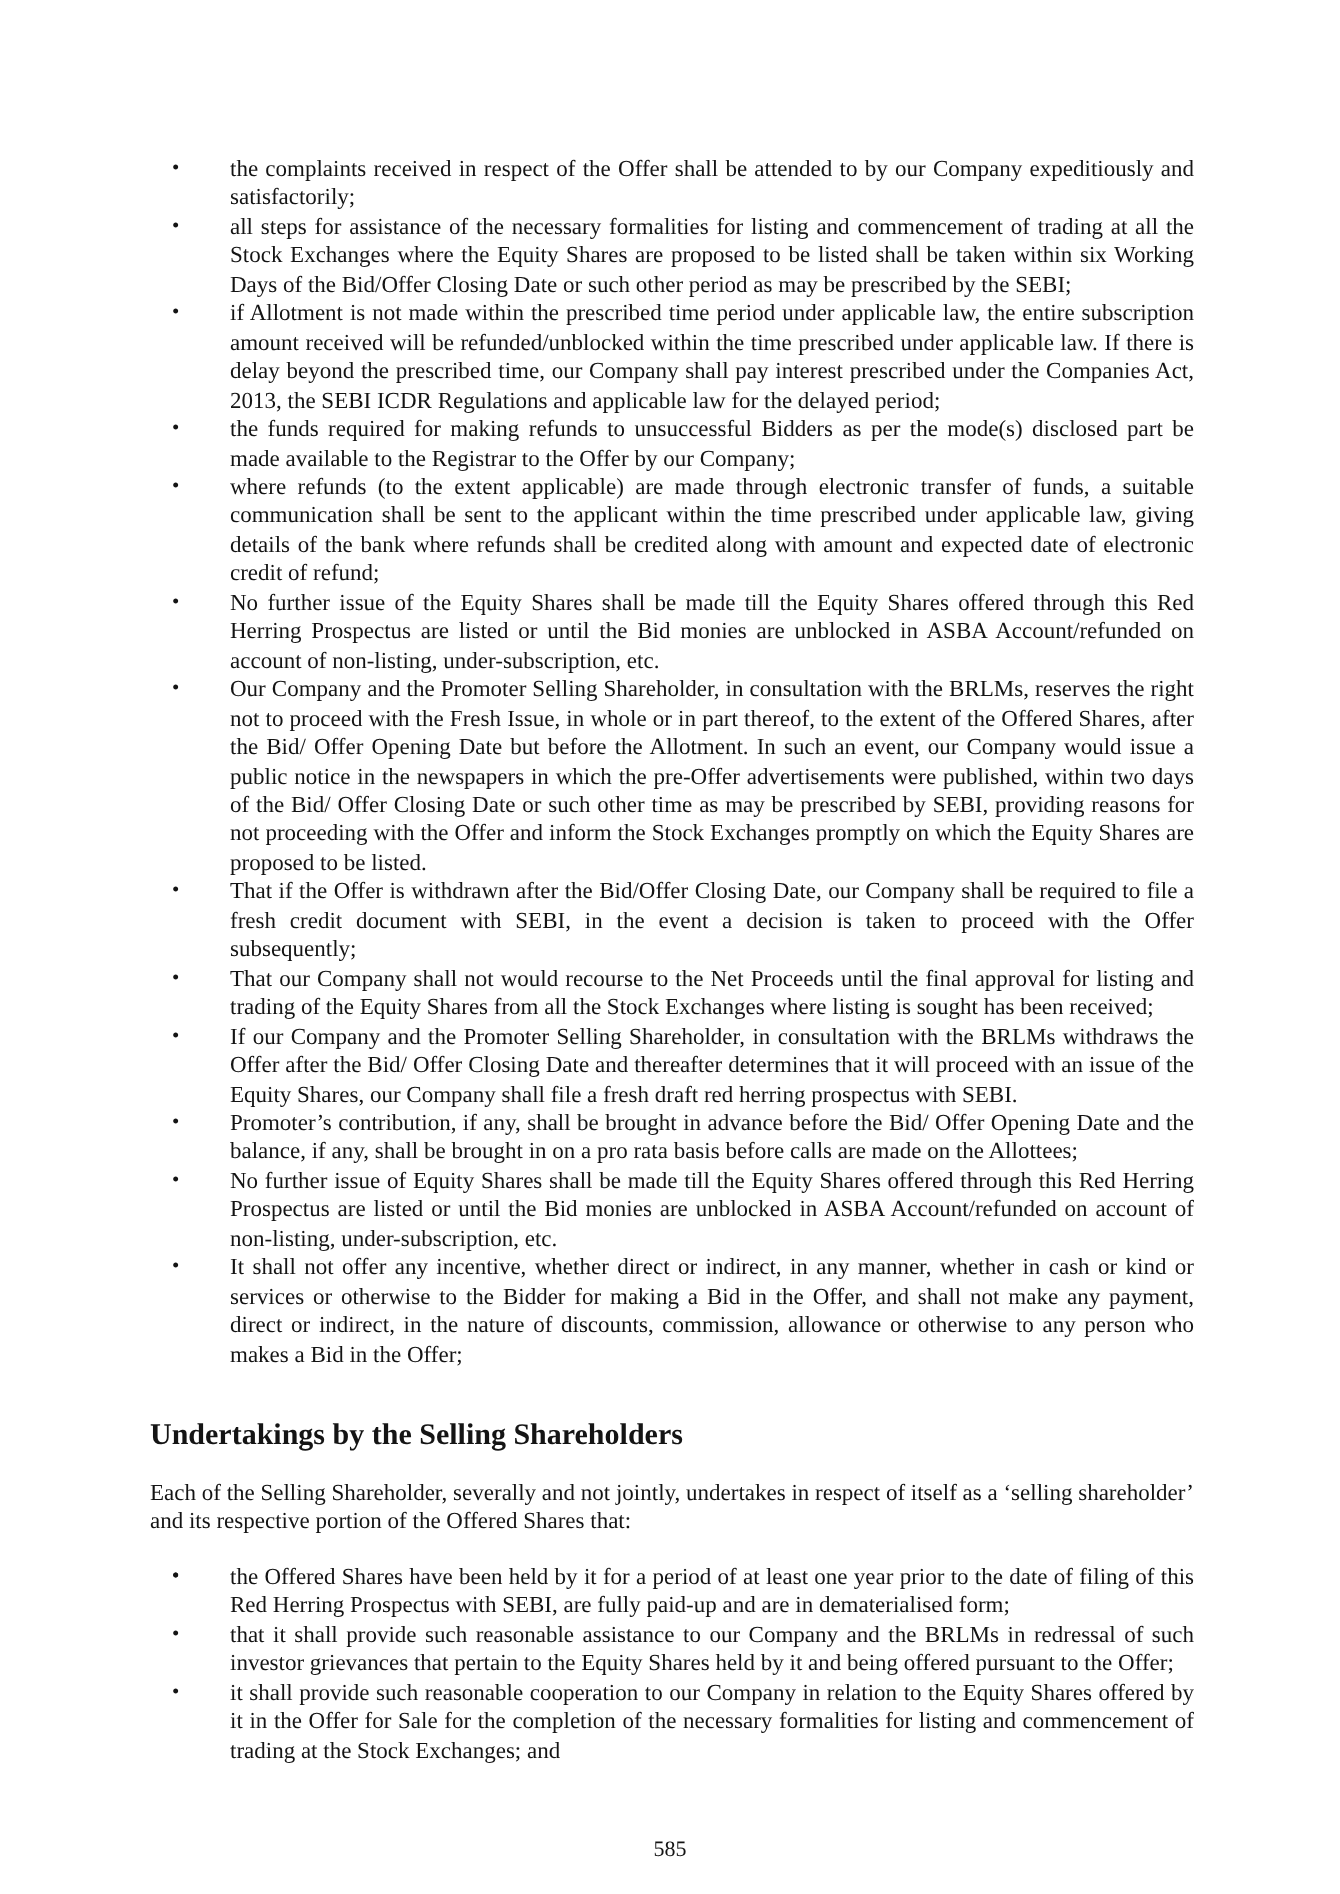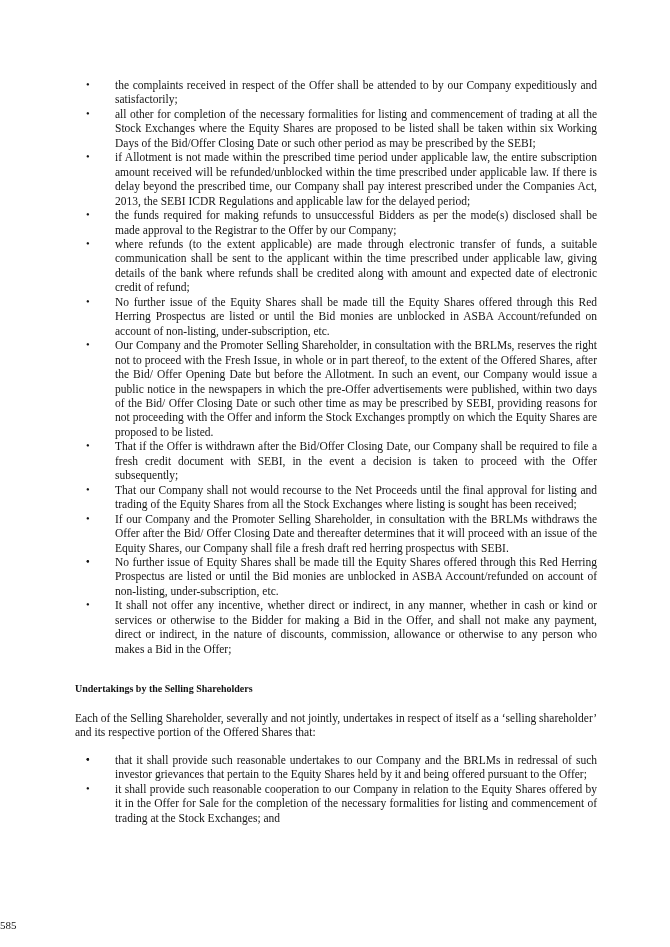--- a/index.html
+++ b/index.html
@@ -39,67 +39,68 @@
   }
   .bullet-marker {
     position: absolute;
     left: 11px;
     top: 0;
     font-size: 10.5px;
     line-height: 14.45px;
   }
   .section-heading {
     margin: 26px 0 0 0;
-    font-size: 10px;
+    font-size: 15px;
     line-height: 14.45px;
     font-weight: 700;
     text-align: left;
   }
   .intro-paragraph {
     margin: 14.45px 0 0 0;
   }
   ul.bullets.selling {
     margin-top: 13px;
   }
   .page-number {
     position: absolute;
     left: 0;
     right: 0;
     top: 918px;
+    text-align: center;
     font-size: 11px;
     line-height: 14px;
   }
 </style>
 </head>
 <body>
 
 <div class="page">
 
   <ul class="bullets doc-text">
     <li><span class="bullet-marker">•</span><span>the complaints received in respect of the Offer shall be attended to by our Company expeditiously and satisfactorily;</span></li>
-    <li><span class="bullet-marker">•</span><span>all other for completion of the necessary formalities for listing and commencement of trading at all the Stock Exchanges where the Equity Shares are proposed to be listed shall be taken within six Working Days of the Bid/Offer Closing Date or such other period as may be prescribed by the SEBI;</span></li>
+    <li><span class="bullet-marker">•</span><span>all steps for assistance of the necessary formalities for listing and commencement of trading at all the Stock Exchanges where the Equity Shares are proposed to be listed shall be taken within six Working Days of the Bid/Offer Closing Date or such other period as may be prescribed by the SEBI;</span></li>
     <li><span class="bullet-marker">•</span><span>if Allotment is not made within the prescribed time period under applicable law, the entire subscription amount received will be refunded/unblocked within the time prescribed under applicable law. If there is delay beyond the prescribed time, our Company shall pay interest prescribed under the Companies Act, 2013, the SEBI ICDR Regulations and applicable law for the delayed period;</span></li>
-    <li><span class="bullet-marker">•</span><span>the funds required for making refunds to unsuccessful Bidders as per the mode(s) disclosed shall be made approval to the Registrar to the Offer by our Company;</span></li>
+    <li><span class="bullet-marker">•</span><span>the funds required for making refunds to unsuccessful Bidders as per the mode(s) disclosed part be made available to the Registrar to the Offer by our Company;</span></li>
     <li><span class="bullet-marker">•</span><span>where refunds (to the extent applicable) are made through electronic transfer of funds, a suitable communication shall be sent to the applicant within the time prescribed under applicable law, giving details of the bank where refunds shall be credited along with amount and expected date of electronic credit of refund;</span></li>
     <li><span class="bullet-marker">•</span><span>No further issue of the Equity Shares shall be made till the Equity Shares offered through this Red Herring Prospectus are listed or until the Bid monies are unblocked in ASBA Account/refunded on account of non-listing, under-subscription, etc.</span></li>
     <li><span class="bullet-marker">•</span><span>Our Company and the Promoter Selling Shareholder, in consultation with the BRLMs, reserves the right not to proceed with the Fresh Issue, in whole or in part thereof, to the extent of the Offered Shares, after the Bid/ Offer Opening Date but before the Allotment. In such an event, our Company would issue a public notice in the newspapers in which the pre-Offer advertisements were published, within two days of the Bid/ Offer Closing Date or such other time as may be prescribed by SEBI, providing reasons for not proceeding with the Offer and inform the Stock Exchanges promptly on which the Equity Shares are proposed to be listed.</span></li>
     <li><span class="bullet-marker">•</span><span>That if the Offer is withdrawn after the Bid/Offer Closing Date, our Company shall be required to file a fresh credit document with SEBI, in the event a decision is taken to proceed with the Offer subsequently;</span></li>
     <li><span class="bullet-marker">•</span><span>That our Company shall not would recourse to the Net Proceeds until the final approval for listing and trading of the Equity Shares from all the Stock Exchanges where listing is sought has been received;</span></li>
     <li><span class="bullet-marker">•</span><span>If our Company and the Promoter Selling Shareholder, in consultation with the BRLMs withdraws the Offer after the Bid/ Offer Closing Date and thereafter determines that it will proceed with an issue of the Equity Shares, our Company shall file a fresh draft red herring prospectus with SEBI.</span></li>
-    <li><span class="bullet-marker">•</span></li>
+    <li><span class="bullet-marker">•</span><span>Promoter’s contribution, if any, shall be brought in advance before the Bid/ Offer Opening Date and the balance, if any, shall be brought in on a pro rata basis before calls are made on the Allottees;</span></li>
     <li><span class="bullet-marker">•</span><span>No further issue of Equity Shares shall be made till the Equity Shares offered through this Red Herring Prospectus are listed or until the Bid monies are unblocked in ASBA Account/refunded on account of non-listing, under-subscription, etc.</span></li>
     <li><span class="bullet-marker">•</span><span>It shall not offer any incentive, whether direct or indirect, in any manner, whether in cash or kind or services or otherwise to the Bidder for making a Bid in the Offer, and shall not make any payment, direct or indirect, in the nature of discounts, commission, allowance or otherwise to any person who makes a Bid in the Offer;</span></li>
   </ul>
 
   <div class="section-heading">Undertakings by the Selling Shareholders</div>
 
   <p class="doc-text intro-paragraph">Each of the Selling Shareholder, severally and not jointly, undertakes in respect of itself as a ‘selling shareholder’ and its respective portion of the Offered Shares that:</p>
 
   <ul class="bullets doc-text selling">
     <li><span class="bullet-marker">•</span></li>
-    <li><span class="bullet-marker">•</span></li>
-    <li><span class="bullet-marker">•</span><span>that it shall provide such reasonable undertakes to our Company and the BRLMs in redressal of such investor grievances that pertain to the Equity Shares held by it and being offered pursuant to the Offer;</span></li>
+    <li><span class="bullet-marker">•</span><span>the Offered Shares have been held by it for a period of at least one year prior to the date of filing of this Red Herring Prospectus with SEBI, are fully paid-up and are in dematerialised form;</span></li>
+    <li><span class="bullet-marker">•</span><span>that it shall provide such reasonable assistance to our Company and the BRLMs in redressal of such investor grievances that pertain to the Equity Shares held by it and being offered pursuant to the Offer;</span></li>
     <li><span class="bullet-marker">•</span><span>it shall provide such reasonable cooperation to our Company in relation to the Equity Shares offered by it in the Offer for Sale for the completion of the necessary formalities for listing and commencement of trading at the Stock Exchanges; and</span></li>
   </ul>
 
   <div class="page-number">585</div>
 
 </div>
 
 </body></html>

